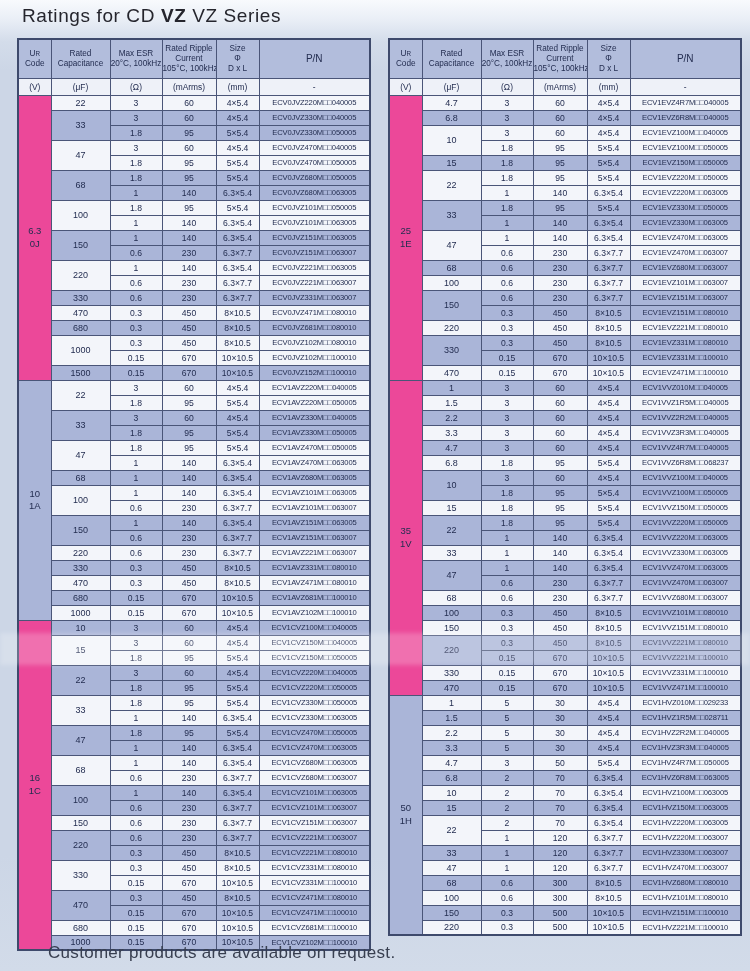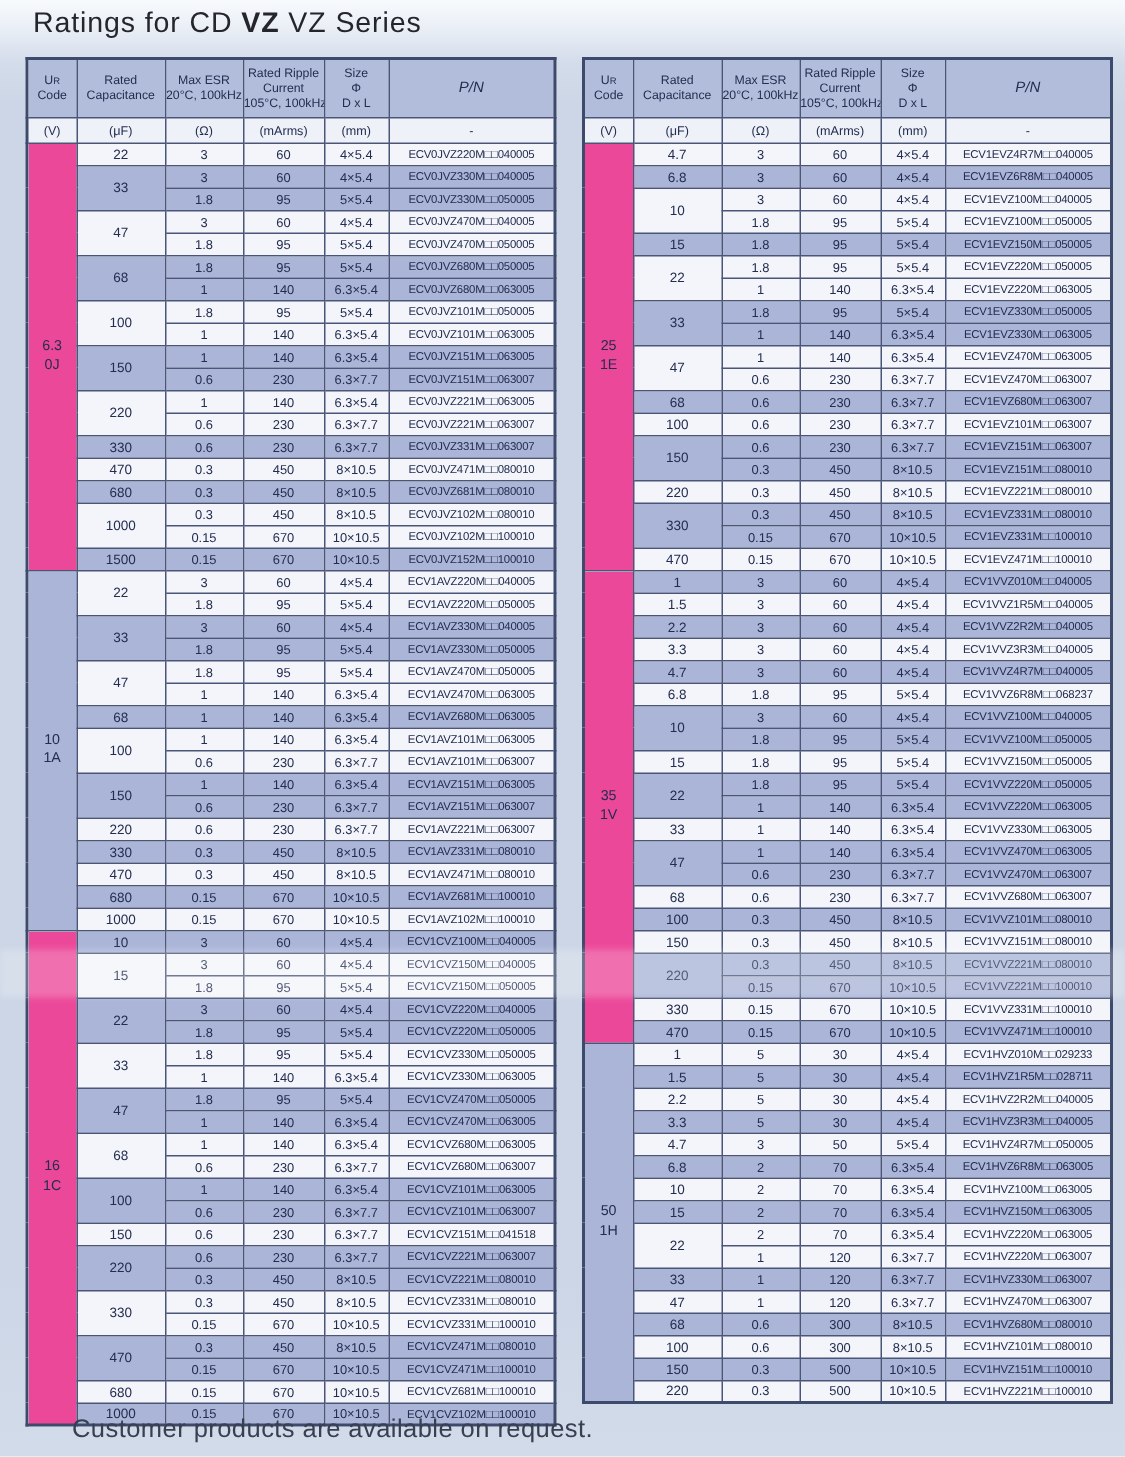--- a/index.html
+++ b/index.html
@@ -19,21 +19,21 @@
     border-collapse:collapse;table-layout:fixed;width:352px;
     border:2px solid #3e4a6c;background:#f3f5fa;
   }
   th,td{
     border:1px solid #4a5578;color:#232d50;text-align:center;vertical-align:middle;
     padding:0;overflow:hidden;white-space:nowrap;
   }
   thead tr.hrow{height:39px;}
   thead tr.urow{height:17px;}
   thead th.h{background:#b2bddc;font-weight:400;font-size:8.2px;line-height:1.18;}
-  thead th.h.c5{font-size:10px;font-style:italic;}
+  thead th.h.c5{font-size:10px;}
   thead th.u{background:#eef1f8;font-weight:400;font-size:8.4px;}
   tbody tr{height:15px;}
   tbody td{font-size:8.6px;background:#f3f5fa;}
   tbody td.s{background:#aab5d8;}
   td.g{background:#ec4899;font-size:9.5px;line-height:1.3;}
   td.g.s{background:#aab5d8;}
   td.cap{font-size:9px;}
   td.pn{font-size:7.6px;letter-spacing:-.15px;}
   .subr{font-size:6.3px;}
   .footer{
@@ -407,21 +407,21 @@
           <td class="esr s">0.6</td>
           <td class="rip s">230</td>
           <td class="siz s">6.3×7.7</td>
           <td class="pn s">ECV1CVZ101M□□063007</td>
         </tr>
         <tr>
           <td rowspan="1" class="cap">150</td>
           <td class="esr">0.6</td>
           <td class="rip">230</td>
           <td class="siz">6.3×7.7</td>
-          <td class="pn">ECV1CVZ151M□□041518</td>
+          <td class="pn">ECV1CVZ151M□□063007</td>
         </tr>
         <tr>
           <td rowspan="2" class="cap s">220</td>
           <td class="esr s">0.6</td>
           <td class="rip s">230</td>
           <td class="siz s">6.3×7.7</td>
           <td class="pn s">ECV1CVZ221M□□063007</td>
         </tr>
         <tr>
           <td class="esr s">0.3</td>

